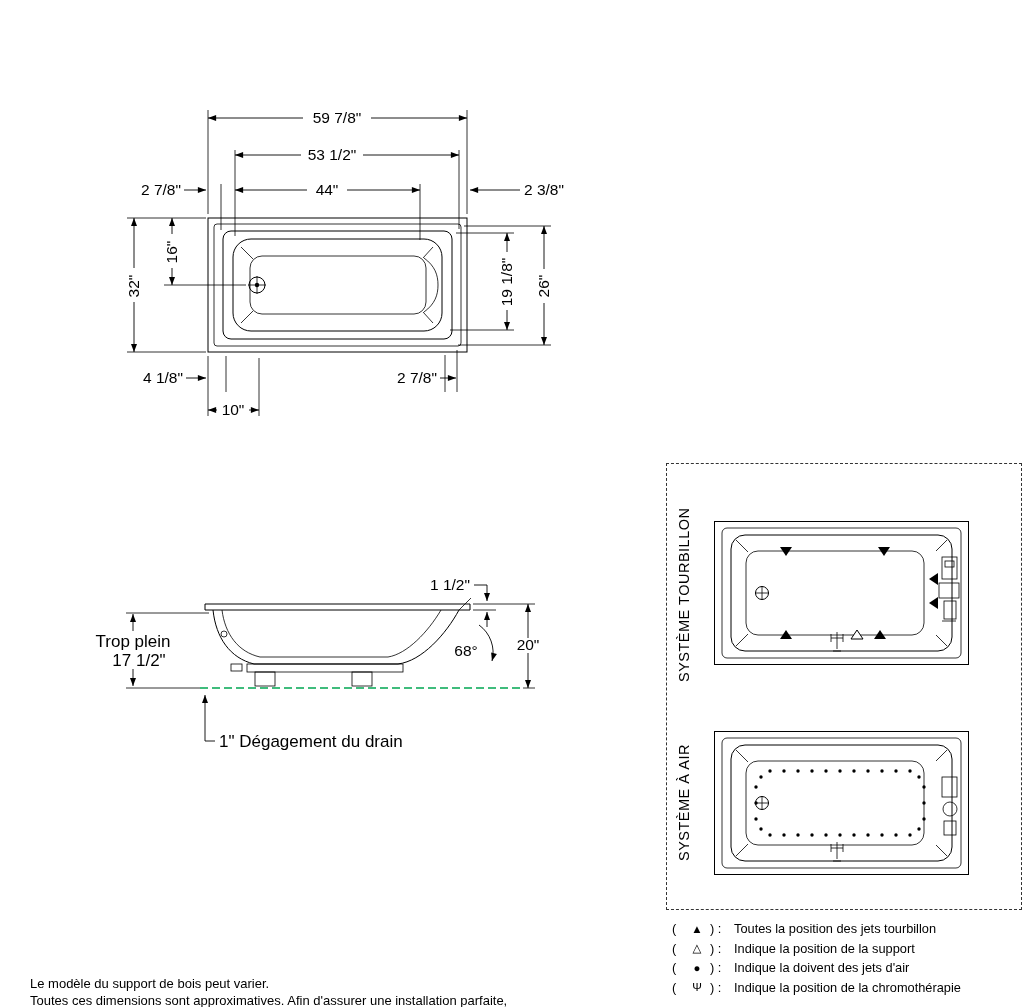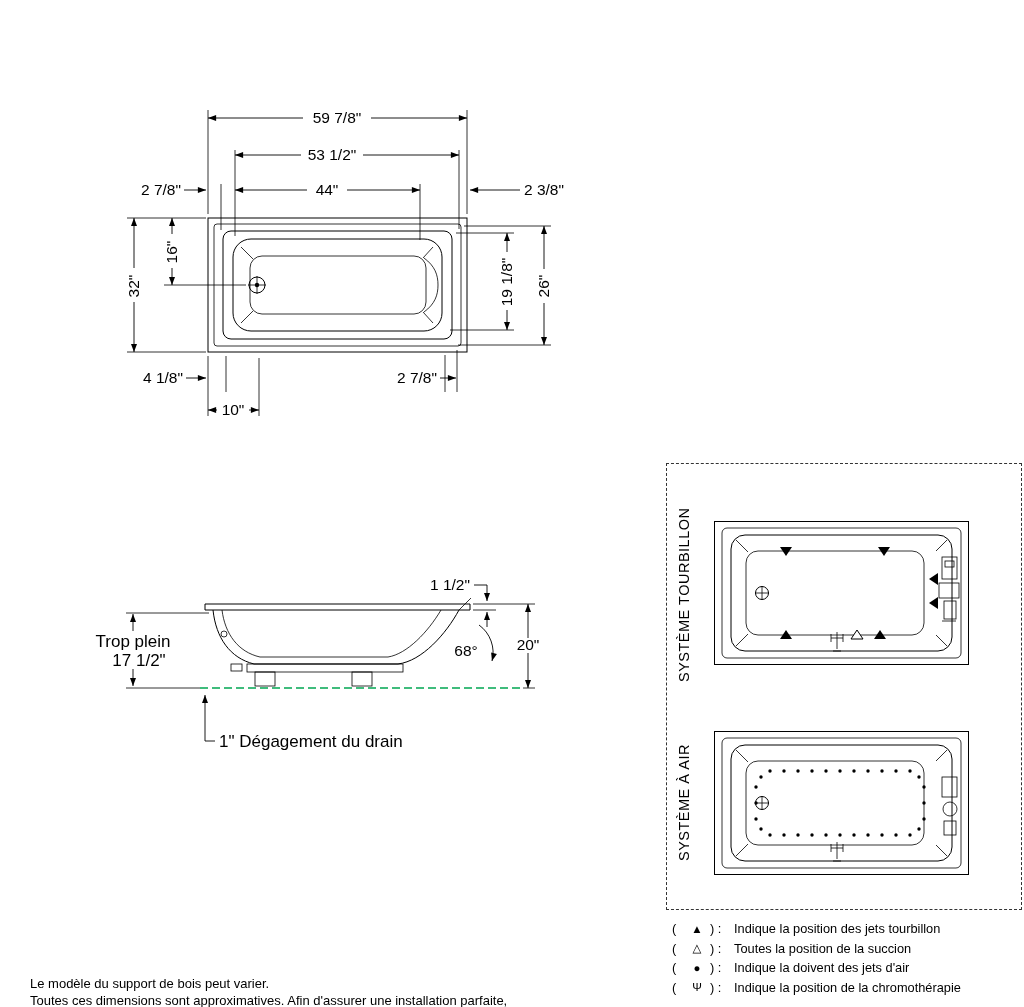--- a/index.html
+++ b/index.html
@@ -296,27 +296,27 @@
   <div class="notes">
     <div>Le modèle du support de bois peut varier.</div>
     <div>Toutes ces dimensions sont approximatives. Afin d'assurer une installation parfaite,</div>
   </div>
 
   <div class="legend">
     <div class="legend-row">
       <span class="lg-open">(</span>
       <span class="lg-sym">▲</span>
       <span class="lg-close">) :</span>
-      <span class="lg-label">Indique la position des jets tourbillon</span>
+      <span class="lg-label">Toutes la position des jets tourbillon</span>
     </div>
     <div class="legend-row">
       <span class="lg-open">(</span>
       <span class="lg-sym">△</span>
       <span class="lg-close">) :</span>
-      <span class="lg-label">Toutes la position de la succion</span>
+      <span class="lg-label">Indique la position de la support</span>
     </div>
     <div class="legend-row">
       <span class="lg-open">(</span>
       <span class="lg-sym">●</span>
       <span class="lg-close">) :</span>
       <span class="lg-label">Indique la doivent des jets d'air</span>
     </div>
     <div class="legend-row">
       <span class="lg-open">(</span>
       <span class="lg-sym">Ψ</span>

